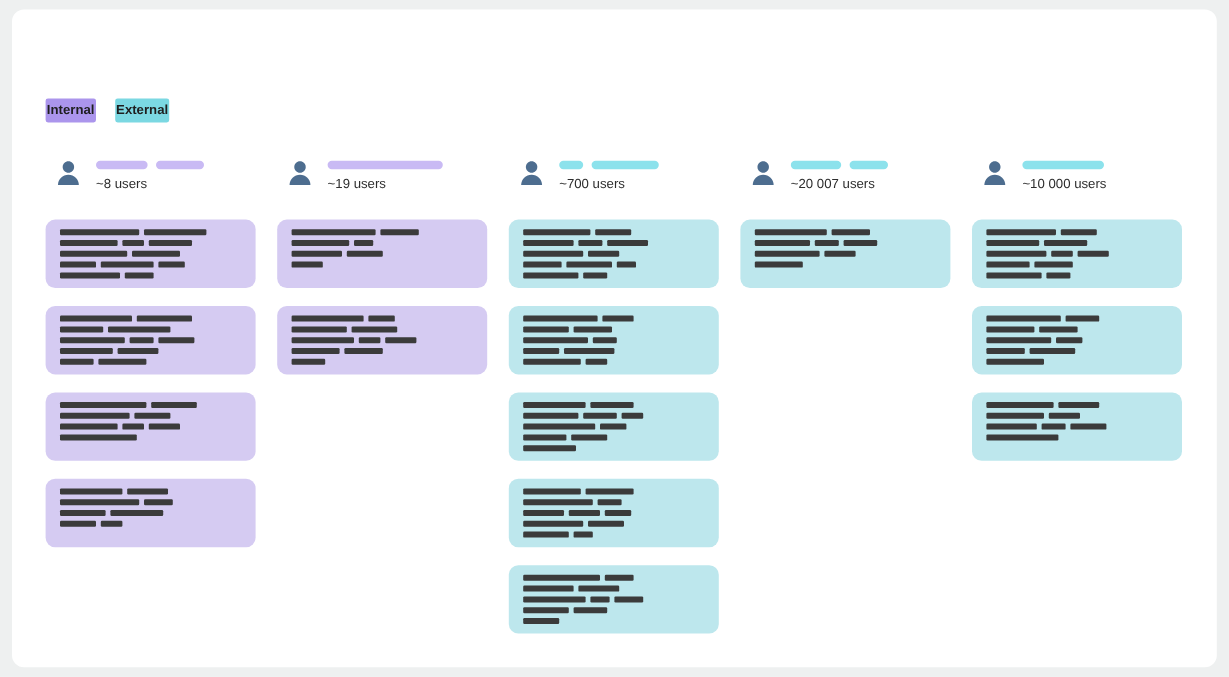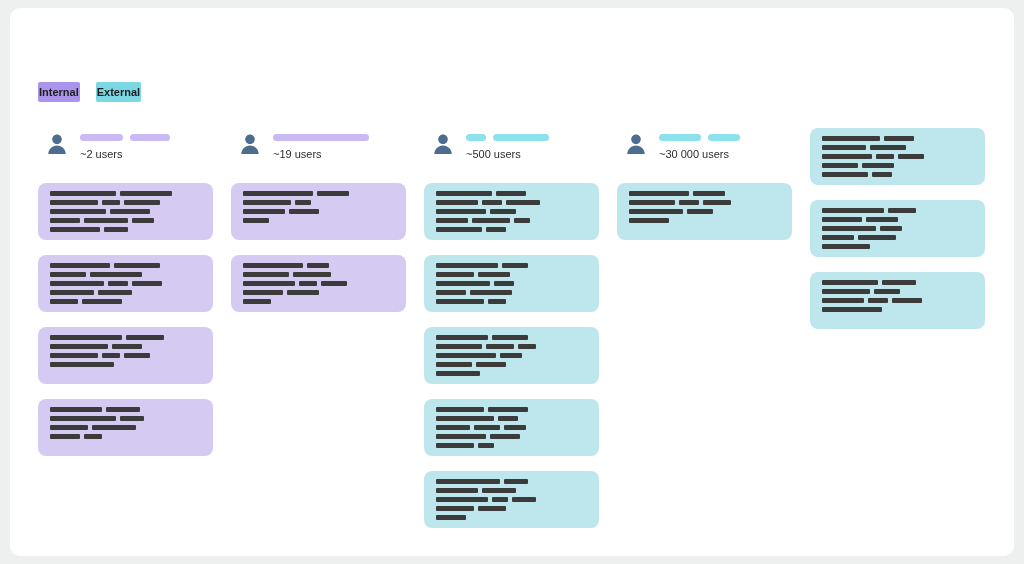--- a/index.html
+++ b/index.html
@@ -128,21 +128,21 @@
           <span class="icon">
             <svg viewBox="0 0 24 24" xmlns="http://www.w3.org/2000/svg">
               <path d="M12 1.5c-2.9 0-5.2 2.35-5.2 5.25S9.1 12 12 12s5.2-2.35 5.2-5.25S14.9 1.5 12 1.5z"></path>
               <path d="M2.5 23c0-5.2 4.3-9.3 9.5-9.3s9.5 4.1 9.5 9.3z"></path>
             </svg>
           </span>
           <div class="tags">
             <span class="tag internal" style="width: 43px;"></span>
             <span class="tag internal" style="width: 40px;"></span>
           </div>
-          <div class="count">~2 users</div>
+          <div class="count">~8 users</div>
         </div>
         <div class="cards">
           <div class="card internal">
             <div class="rline">
               <span class="seg" style="width: 66px;"></span>
               <span class="seg" style="width: 52px;"></span>
             </div>
             <div class="rline">
               <span class="seg" style="width: 48px;"></span>
               <span class="seg" style="width: 18px;"></span>
@@ -283,21 +283,21 @@
           <span class="icon">
             <svg viewBox="0 0 24 24" xmlns="http://www.w3.org/2000/svg">
               <path d="M12 1.5c-2.9 0-5.2 2.35-5.2 5.25S9.1 12 12 12s5.2-2.35 5.2-5.25S14.9 1.5 12 1.5z"></path>
               <path d="M2.5 23c0-5.2 4.3-9.3 9.5-9.3s9.5 4.1 9.5 9.3z"></path>
             </svg>
           </span>
           <div class="tags">
             <span class="tag external" style="width: 20px;"></span>
             <span class="tag external" style="width: 56px;"></span>
           </div>
-          <div class="count">~500 users</div>
+          <div class="count">~700 users</div>
         </div>
         <div class="cards">
           <div class="card external">
             <div class="rline">
               <span class="seg" style="width: 56px;"></span>
               <span class="seg" style="width: 30px;"></span>
             </div>
             <div class="rline">
               <span class="seg" style="width: 42px;"></span>
               <span class="seg" style="width: 20px;"></span>
@@ -413,21 +413,21 @@
           <span class="icon">
             <svg viewBox="0 0 24 24" xmlns="http://www.w3.org/2000/svg">
               <path d="M12 1.5c-2.9 0-5.2 2.35-5.2 5.25S9.1 12 12 12s5.2-2.35 5.2-5.25S14.9 1.5 12 1.5z"></path>
               <path d="M2.5 23c0-5.2 4.3-9.3 9.5-9.3s9.5 4.1 9.5 9.3z"></path>
             </svg>
           </span>
           <div class="tags">
             <span class="tag external" style="width: 42px;"></span>
             <span class="tag external" style="width: 32px;"></span>
           </div>
-          <div class="count">~30 000 users</div>
+          <div class="count">~20 007 users</div>
         </div>
         <div class="cards">
           <div class="card external">
             <div class="rline">
               <span class="seg" style="width: 60px;"></span>
               <span class="seg" style="width: 32px;"></span>
             </div>
             <div class="rline">
               <span class="seg" style="width: 46px;"></span>
               <span class="seg" style="width: 20px;"></span>
@@ -437,20 +437,32 @@
               <span class="seg" style="width: 54px;"></span>
               <span class="seg" style="width: 26px;"></span>
             </div>
             <div class="rline">
               <span class="seg" style="width: 40px;"></span>
             </div>
           </div>
         </div>
       </div>
       <div class="column">
+        <div class="col-header">
+          <span class="icon">
+            <svg viewBox="0 0 24 24" xmlns="http://www.w3.org/2000/svg">
+              <path d="M12 1.5c-2.9 0-5.2 2.35-5.2 5.25S9.1 12 12 12s5.2-2.35 5.2-5.25S14.9 1.5 12 1.5z"></path>
+              <path d="M2.5 23c0-5.2 4.3-9.3 9.5-9.3s9.5 4.1 9.5 9.3z"></path>
+            </svg>
+          </span>
+          <div class="tags">
+            <span class="tag external" style="width: 68px;"></span>
+          </div>
+          <div class="count">~10 000 users</div>
+        </div>
         <div class="cards">
           <div class="card external">
             <div class="rline">
               <span class="seg" style="width: 58px;"></span>
               <span class="seg" style="width: 30px;"></span>
             </div>
             <div class="rline">
               <span class="seg" style="width: 44px;"></span>
               <span class="seg" style="width: 36px;"></span>
             </div>

